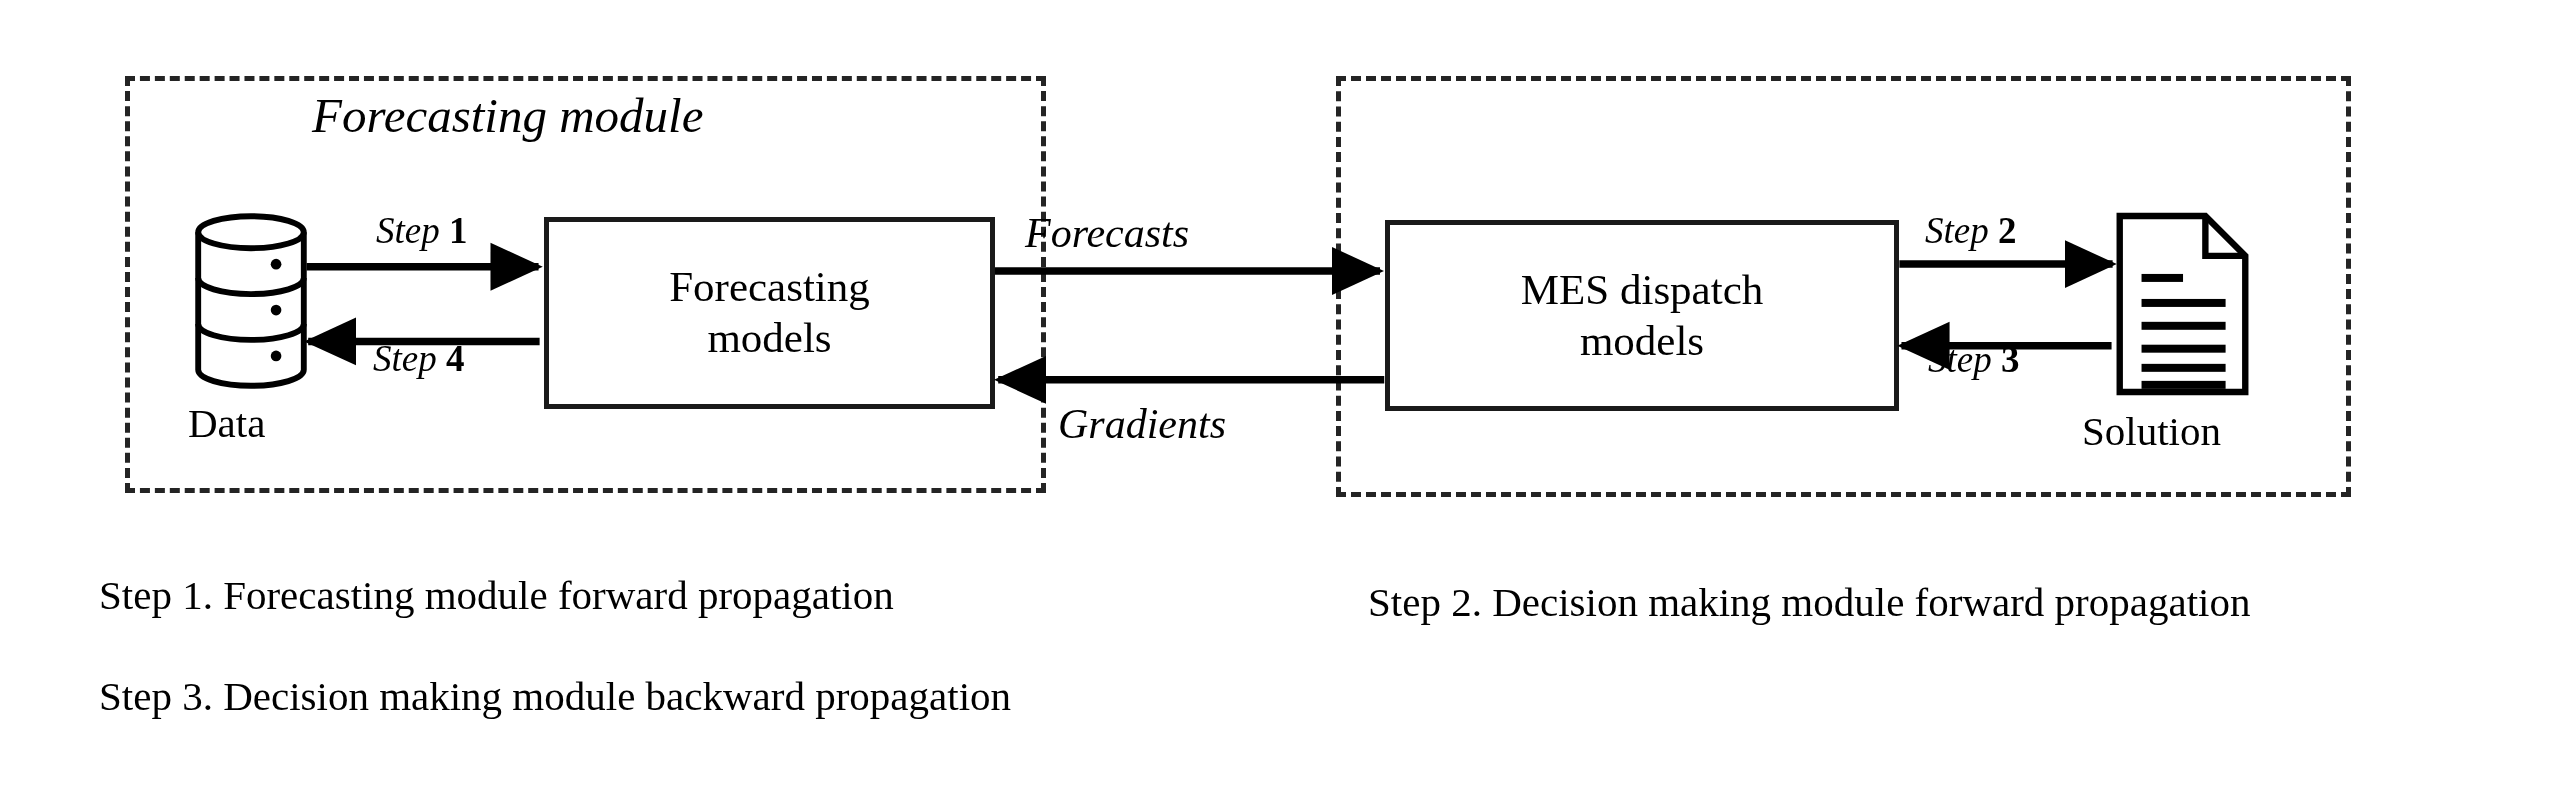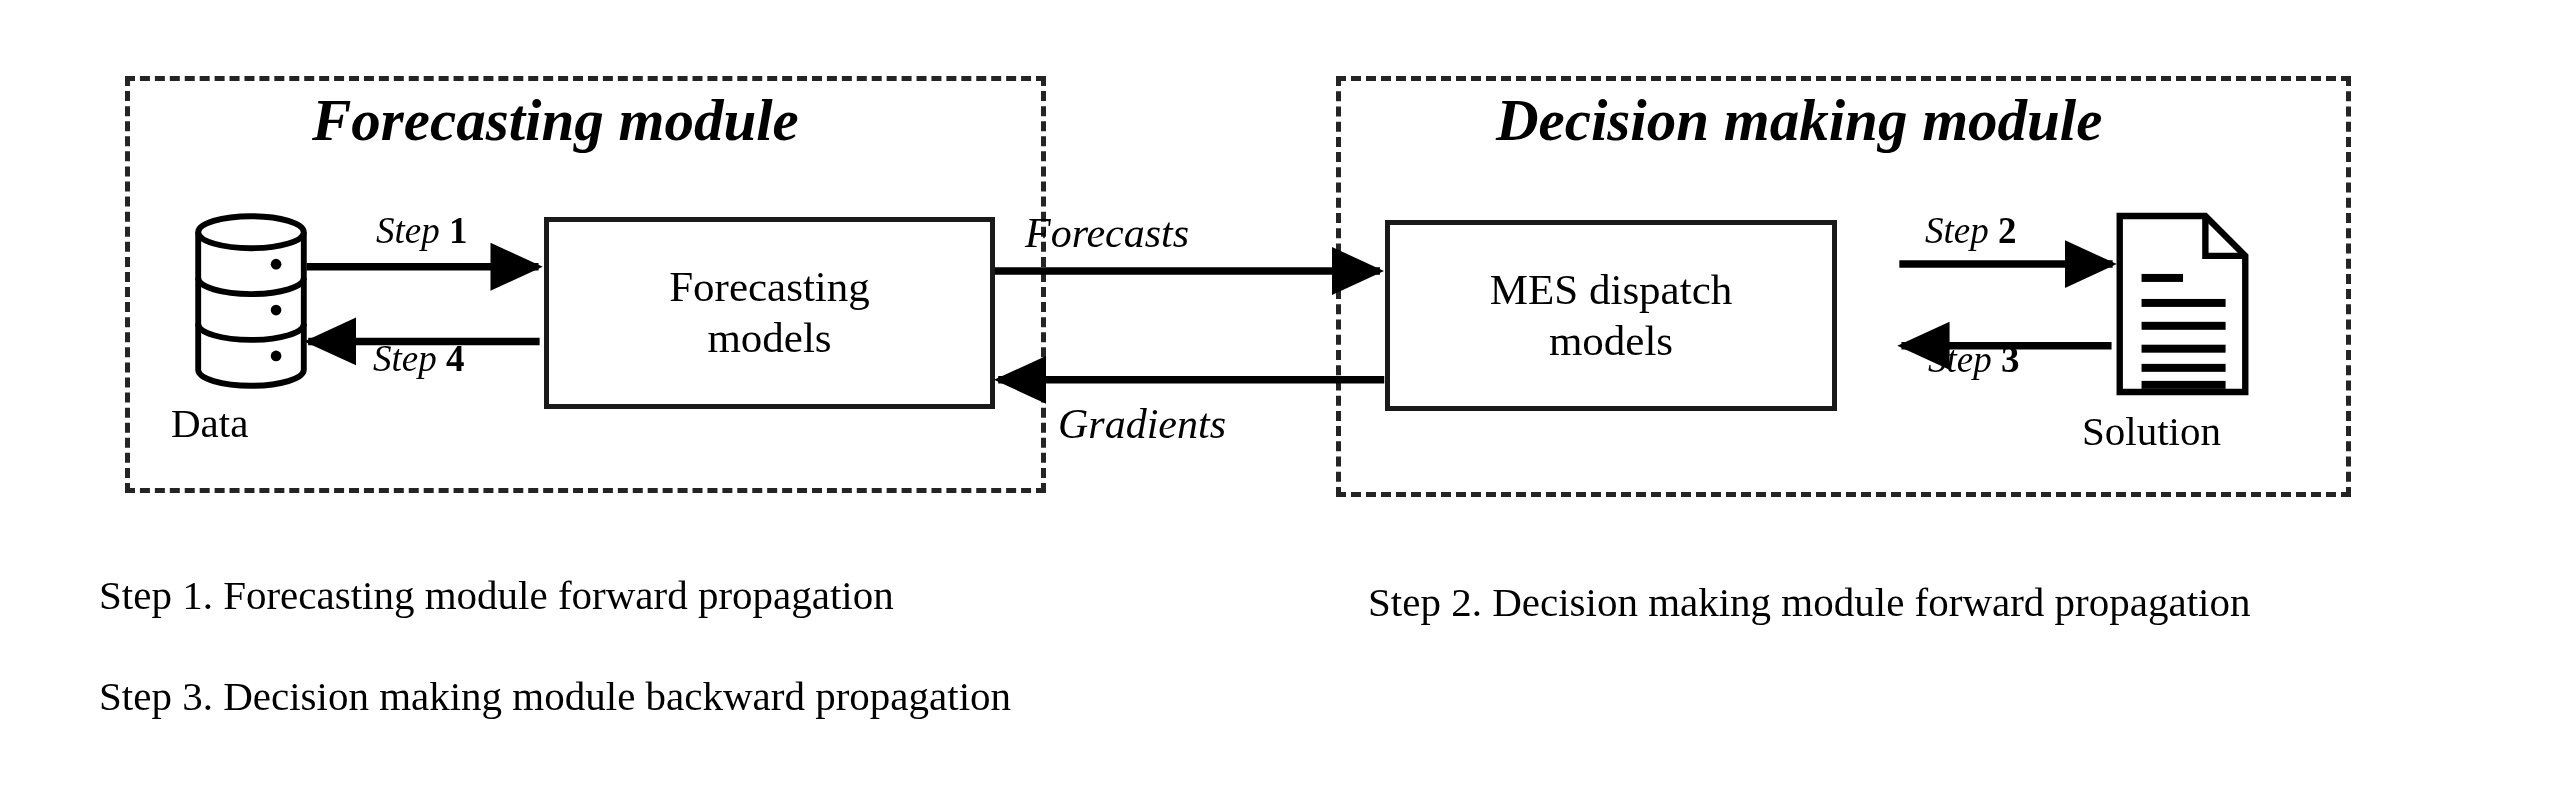--- a/index.html
+++ b/index.html
@@ -17,51 +17,51 @@
     border:5.3px dashed #242424;
     box-sizing:border-box;
     background:transparent;
   }
   #module-forecasting{left:125px;top:76px;width:921px;height:417px;}
   #module-decision{left:1336px;top:76px;width:1015px;height:421px;}
 
   
   .module-title{
     position:absolute;
-    font-weight:bold;
+    font-weight:normal;
     font-style:italic;
-    font-size:59px;
+    font-size:49px;
     line-height:1;
     white-space:nowrap;
     letter-spacing:0px;
   }
   #title-forecasting{left:312px;top:91px;}
   #title-decision{left:1496px;top:91px;}
 
   
   .process-box{
     position:absolute;
     border:5.9px solid #1a1a1a;
     box-sizing:border-box;
     background:#ffffff;
     display:flex;align-items:center;justify-content:center;
     text-align:center;
     font-size:43px;
     line-height:1.18;
   }
   #box-forecasting-models{left:544px;top:217px;width:451px;height:192px;justify-content:center;}
-  #box-mes-models{left:1385px;top:220px;width:452px;height:191px;}
+  #box-mes-models{left:1385px;top:220px;width:514px;height:191px;}
   .process-box span{display:block;}
 
   
   #icon-database{position:absolute;left:195px;top:213px;width:112px;height:176px;}
   #icon-database svg{width:100%;height:100%;display:block;}
 
   #label-data{
-    position:absolute;left:171px;top:403px;
+    position:absolute;left:188px;top:403px;
     font-size:41px;line-height:1;white-space:nowrap;
   }
 
   
   #icon-document{position:absolute;left:2116px;top:212px;width:133px;height:184px;}
   #icon-document svg{width:100%;height:100%;display:block;}
 
   #label-solution{
     position:absolute;left:2082px;top:411px;
     font-size:41px;line-height:1;white-space:nowrap;
@@ -106,21 +106,20 @@
 </style>
 </head>
 <body>
 
 <div class="stage">
 
   <div class="module-box" id="module-forecasting"></div>
   <div class="module-box" id="module-decision"></div>
 
   <div class="module-title" id="title-forecasting">Forecasting module</div>
-  <div class="module-title" id="title-decision">Decision making module</div>
 
   <div id="icon-database">
     <svg viewBox="0 0 210 330" xmlns="http://www.w3.org/2000/svg">
       <g fill="none" stroke="#000000" stroke-width="11" stroke-linejoin="round">
 
         <path d="M6 36 L6 294 A99 30 0 0 0 204 294 L204 36"></path>
 
         <ellipse cx="105" cy="36" rx="99" ry="30"></ellipse>
 
         <path d="M6 122 A99 30 0 0 0 204 122"></path>

